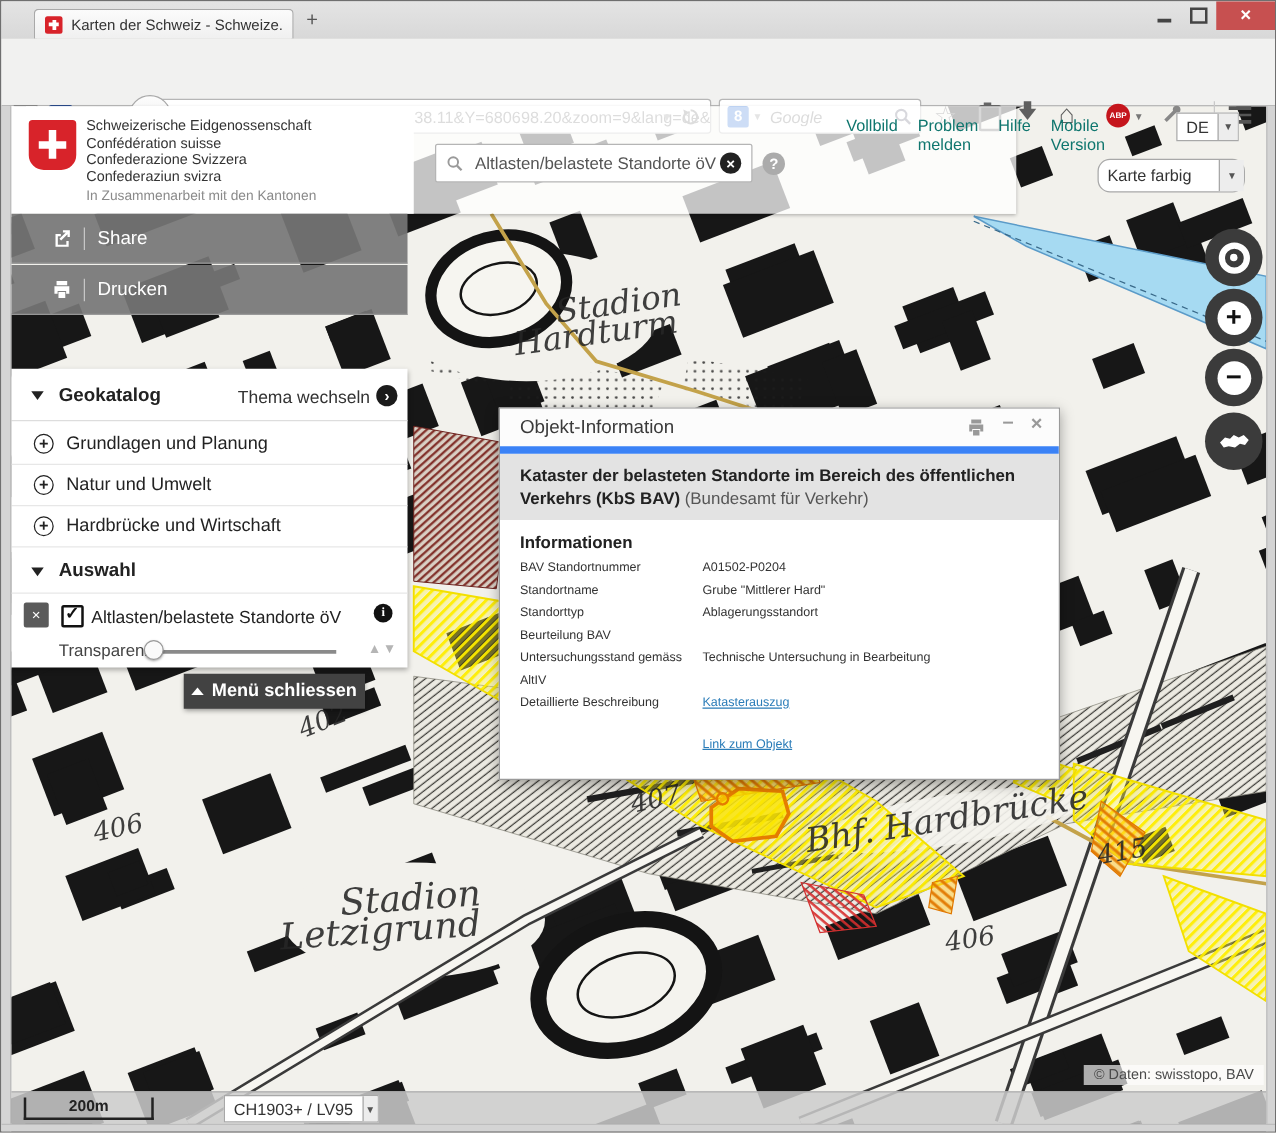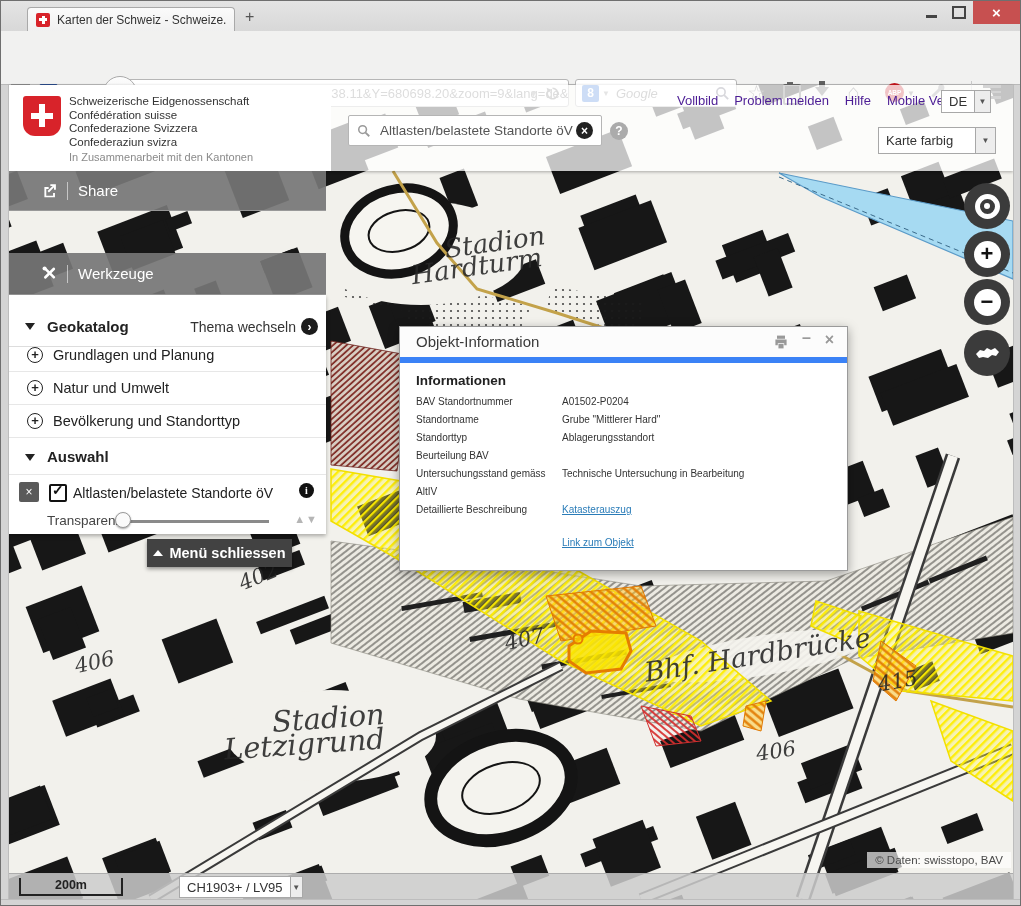--- a/index.html
+++ b/index.html
@@ -51,45 +51,45 @@
   .mini-caret{font-size:8px;color:#777;top:58px;}
   .sep{width:1px;height:22px;background:#c9c9c9;top:50px;}
   .burger{top:54px;}
   .burger div{width:18px;height:2.5px;background:#555;margin-bottom:3px;}
   
   .frame{background:#d4d4d4;z-index:6;}
   .frame.l{left:0;top:84px;width:8px;height:822px;border-right:1px solid #bdbdbd;box-sizing:border-box;}
   .frame.r{left:1012px;top:84px;width:9px;height:822px;border-left:1px solid #bdbdbd;box-sizing:border-box;}
   .frame.b{left:0;top:898px;width:1021px;height:8px;border-top:1px solid #bdbdbd;box-sizing:border-box;}
   
-  .pageheader{left:8px;top:84px;width:1004px;height:86px;background:rgba(255,255,255,0.75);z-index:2;box-shadow:0 1px 3px rgba(0,0,0,0.3);}
+  .pageheader{left:8px;top:84px;width:804px;height:86px;background:rgba(255,255,255,0.75);z-index:2;box-shadow:0 1px 3px rgba(0,0,0,0.3);}
   .logo-panel{left:0;top:0;width:322px;height:86px;background:#fff;}
   .shield{left:14px;top:11px;width:38px;height:40px;background:#d8232a;border-radius:3px 3px 12px 12px;}
   .shield::before{content:"";position:absolute;left:16px;top:8px;width:6px;height:23px;background:#fff;}
   .shield::after{content:"";position:absolute;left:8px;top:16.5px;width:22px;height:6px;background:#fff;}
   .logolines{left:60px;top:10px;font-size:11.5px;color:#333;line-height:13.5px;}
   .partnership{left:60px;top:66px;font-size:11px;color:#8a8a8a;}
-  .hnav{left:668px;top:8px;display:flex;gap:16px;font-size:13px;color:#4c1d95;}
+  .hnav{left:668px;top:8px;display:flex;gap:16px;font-size:13px;color:#0f766e;}
   .hnav span{cursor:default;}
   .select{background:#fff;border:1px solid #a8a8a8;display:flex;align-items:center;box-sizing:border-box;font-size:13px;color:#333;}
   .select .txt{flex:1;padding:0 7px;white-space:nowrap;}
   .select .car{width:19px;align-self:stretch;border-left:1px solid #a8a8a8;background:#ededed;display:flex;align-items:center;justify-content:center;font-size:8px;color:#555;}
   .lang-select{left:932px;top:5px;width:50px;height:23px;}
-  .style-select{left:869px;top:42px;width:118px;height:27px;}
+  .style-select{left:869px;top:42px;width:118px;height:27px;border-radius:10px;}
   .hsearch{left:339px;top:30px;width:254px;height:31px;background:#fff;border:1px solid #b5b5b5;border-radius:2px;box-sizing:border-box;display:flex;align-items:center;padding:0 8px;}
   .hsearch input{border:none;outline:none;flex:1;font-size:13.5px;color:#555;font-family:"Liberation Sans",sans-serif;background:transparent;}
   .clearx{width:17px;height:17px;border-radius:50%;background:#222;color:#fff;font-size:12px;font-weight:bold;display:flex;align-items:center;justify-content:center;flex:0 0 17px;}
   .helpq{left:601px;top:37px;width:18px;height:18px;border-radius:50%;background:#ababab;color:#fff;font-size:12px;font-weight:bold;display:flex;align-items:center;justify-content:center;}
   
   .stool{left:8px;width:317px;height:40px;background:rgba(118,118,118,0.92);border-bottom:1px solid rgba(155,155,155,0.9);box-sizing:border-box;display:flex;align-items:center;color:#fff;z-index:3;}
   .stool .icn{width:20px;margin-left:30px;display:flex;justify-content:center;}
   .stool .vr{width:1px;height:18px;background:rgba(255,255,255,0.55);margin:0 10px 0 8px;}
   .stool .lbl{font-size:15px;}
   .spanel{left:8px;top:294px;width:317px;height:239px;background:#fff;z-index:3;box-shadow:0 2px 4px rgba(0,0,0,0.3);}
-  .geo-head{left:0;top:10px;width:100%;height:42px;border-bottom:1px solid #ddd;box-sizing:border-box;}
+  .geo-head{left:0;top:0;width:100%;height:42px;border-bottom:1px solid #ddd;box-sizing:border-box;}
   .tri-d{width:0;height:0;border-left:5px solid transparent;border-right:5px solid transparent;border-top:7px solid #222;display:inline-block;}
   .geo-head .tri-d{position:absolute;left:16px;top:18px;}
   .geo-title{position:absolute;left:38px;top:13px;font-size:15px;font-weight:bold;color:#222;}
   .theme-sw{position:absolute;right:30px;top:14px;font-size:14px;color:#333;}
   .theme-circ{position:absolute;right:8px;top:13px;width:17px;height:17px;border-radius:50%;background:#1b1b1b;color:#fff;font-size:12px;font-weight:bold;display:flex;align-items:center;justify-content:center;}
   .cat{left:0;width:100%;height:33px;border-bottom:1px solid #e7e7e7;box-sizing:border-box;display:flex;align-items:center;}
   .plus-circ{width:16px;height:16px;border-radius:50%;border:1.5px solid #222;color:#222;font-size:13px;font-weight:bold;display:flex;align-items:center;justify-content:center;margin-left:18px;flex:0 0 16px;box-sizing:border-box;line-height:0;}
   .cat .lbl{font-size:14.5px;color:#222;margin-left:10px;}
   .auswahl{left:0;top:440px;width:100%;height:34px;border-bottom:1px solid #e7e7e7;box-sizing:border-box;}
   .auswahl .tri-d{position:absolute;left:16px;top:13px;}
@@ -1292,50 +1292,50 @@
   <div class="stool abs" style="top:170px">
     <span class="icn">
       <svg width="17" height="17" viewBox="0 0 20 20" fill="#fff">
           <path d="M4 6h5v2.2H6.2v8h8v-3.4h2.2V18H4z"></path>
           <path d="M11 2.5h6.5V9h-2.2V6.3l-6 6-1.6-1.6 6-6H11z"></path>
         </svg>
     </span>
     <span class="vr"></span>
       <span class="lbl">Share</span>
   </div>
-  <div class="stool abs" style="top:252px;height:42px">
+  <div class="stool abs" style="top:211px">
     <span class="icn">
       <svg width="17" height="17" viewBox="0 0 20 20" fill="#fff">
-          <rect x="8.6" y="1" width="3" height="17" rx="1.2" transform="rotate(45 10 9.5)"></rect>
-          <rect x="8.6" y="1" width="3" height="17" rx="1.2" transform="rotate(-45 10 9.5)"></rect>
-          <circle cx="4.2" cy="4.2" r="2.4"></circle>
+          <path d="M5 2h10v4H5z"></path>
+          <path d="M3 7h14v7h-3v-2.5H6V14H3z"></path>
+          <path d="M6.8 12.5h6.4V18H6.8z"></path>
         </svg>
     </span>
     <span class="vr"></span>
-      <span class="lbl">Werkzeuge</span>
+      <span class="lbl">Drucken</span>
   </div>
 
   <div class="spanel abs">
     <div class="geo-head abs">
       <span class="tri-d"></span>
       <span class="geo-title">Geokatalog</span>
       <span class="theme-sw">Thema wechseln</span>
       <span class="theme-circ">›</span>
     </div>
     <div class="cat abs" style="top:44px">
       <span class="plus-circ">+</span>
       <span class="lbl">Grundlagen und Planung</span>
     </div>
     <div class="cat abs" style="top:77px">
       <span class="plus-circ">+</span>
       <span class="lbl">Natur und Umwelt</span>
     </div>
     <div class="cat abs" style="top:110px">
       <span class="plus-circ">+</span>
-      <span class="lbl">Bevölkerung und Standorttyp</span>
+      <span class="lbl">Hardbrücke und Wirtschaft</span>
     </div>
     <div class="auswahl abs" style="top:146px">
       <span class="tri-d"></span>
       <span class="lbl">Auswahl</span>
     </div>
     <div class="layerrow abs">
       <span class="xbtn">×</span>
       <span class="cbx"></span>
       <span class="layerlbl">Altlasten/belastete Standorte öV</span>
       <span class="infoi">i</span>
@@ -1372,20 +1372,21 @@
     <div class="pop-head">
       <span class="pop-title">Objekt-Information</span>
       <svg class="pop-ic pop-print" width="16" height="16" viewBox="0 0 20 20" fill="#999">
           <path d="M5 2h10v4H5z"></path>
           <path d="M3 7h14v7h-3v-2.5H6V14H3z"></path>
           <path d="M6.8 12.5h6.4V18H6.8z"></path>
         </svg>
       <span class="pop-ic pop-min">–</span>
       <span class="pop-ic pop-close">×</span>
     </div>
+    <div class="pop-band"><b>Kataster der belasteten Standorte im Bereich des öffentlichen Verkehrs (KbS BAV)</b><span> (Bundesamt für Verkehr)</span></div>
     <div class="pop-body">
       <div class="pop-sec">Informationen</div>
       <div class="prow">
           <span class="pl">BAV Standortnummer</span>
           <span class="pv">A01502-P0204</span>
         </div>
       <div class="prow">
           <span class="pl">Standortname</span>
           <span class="pv">Grube "Mittlerer Hard"</span>
         </div>

